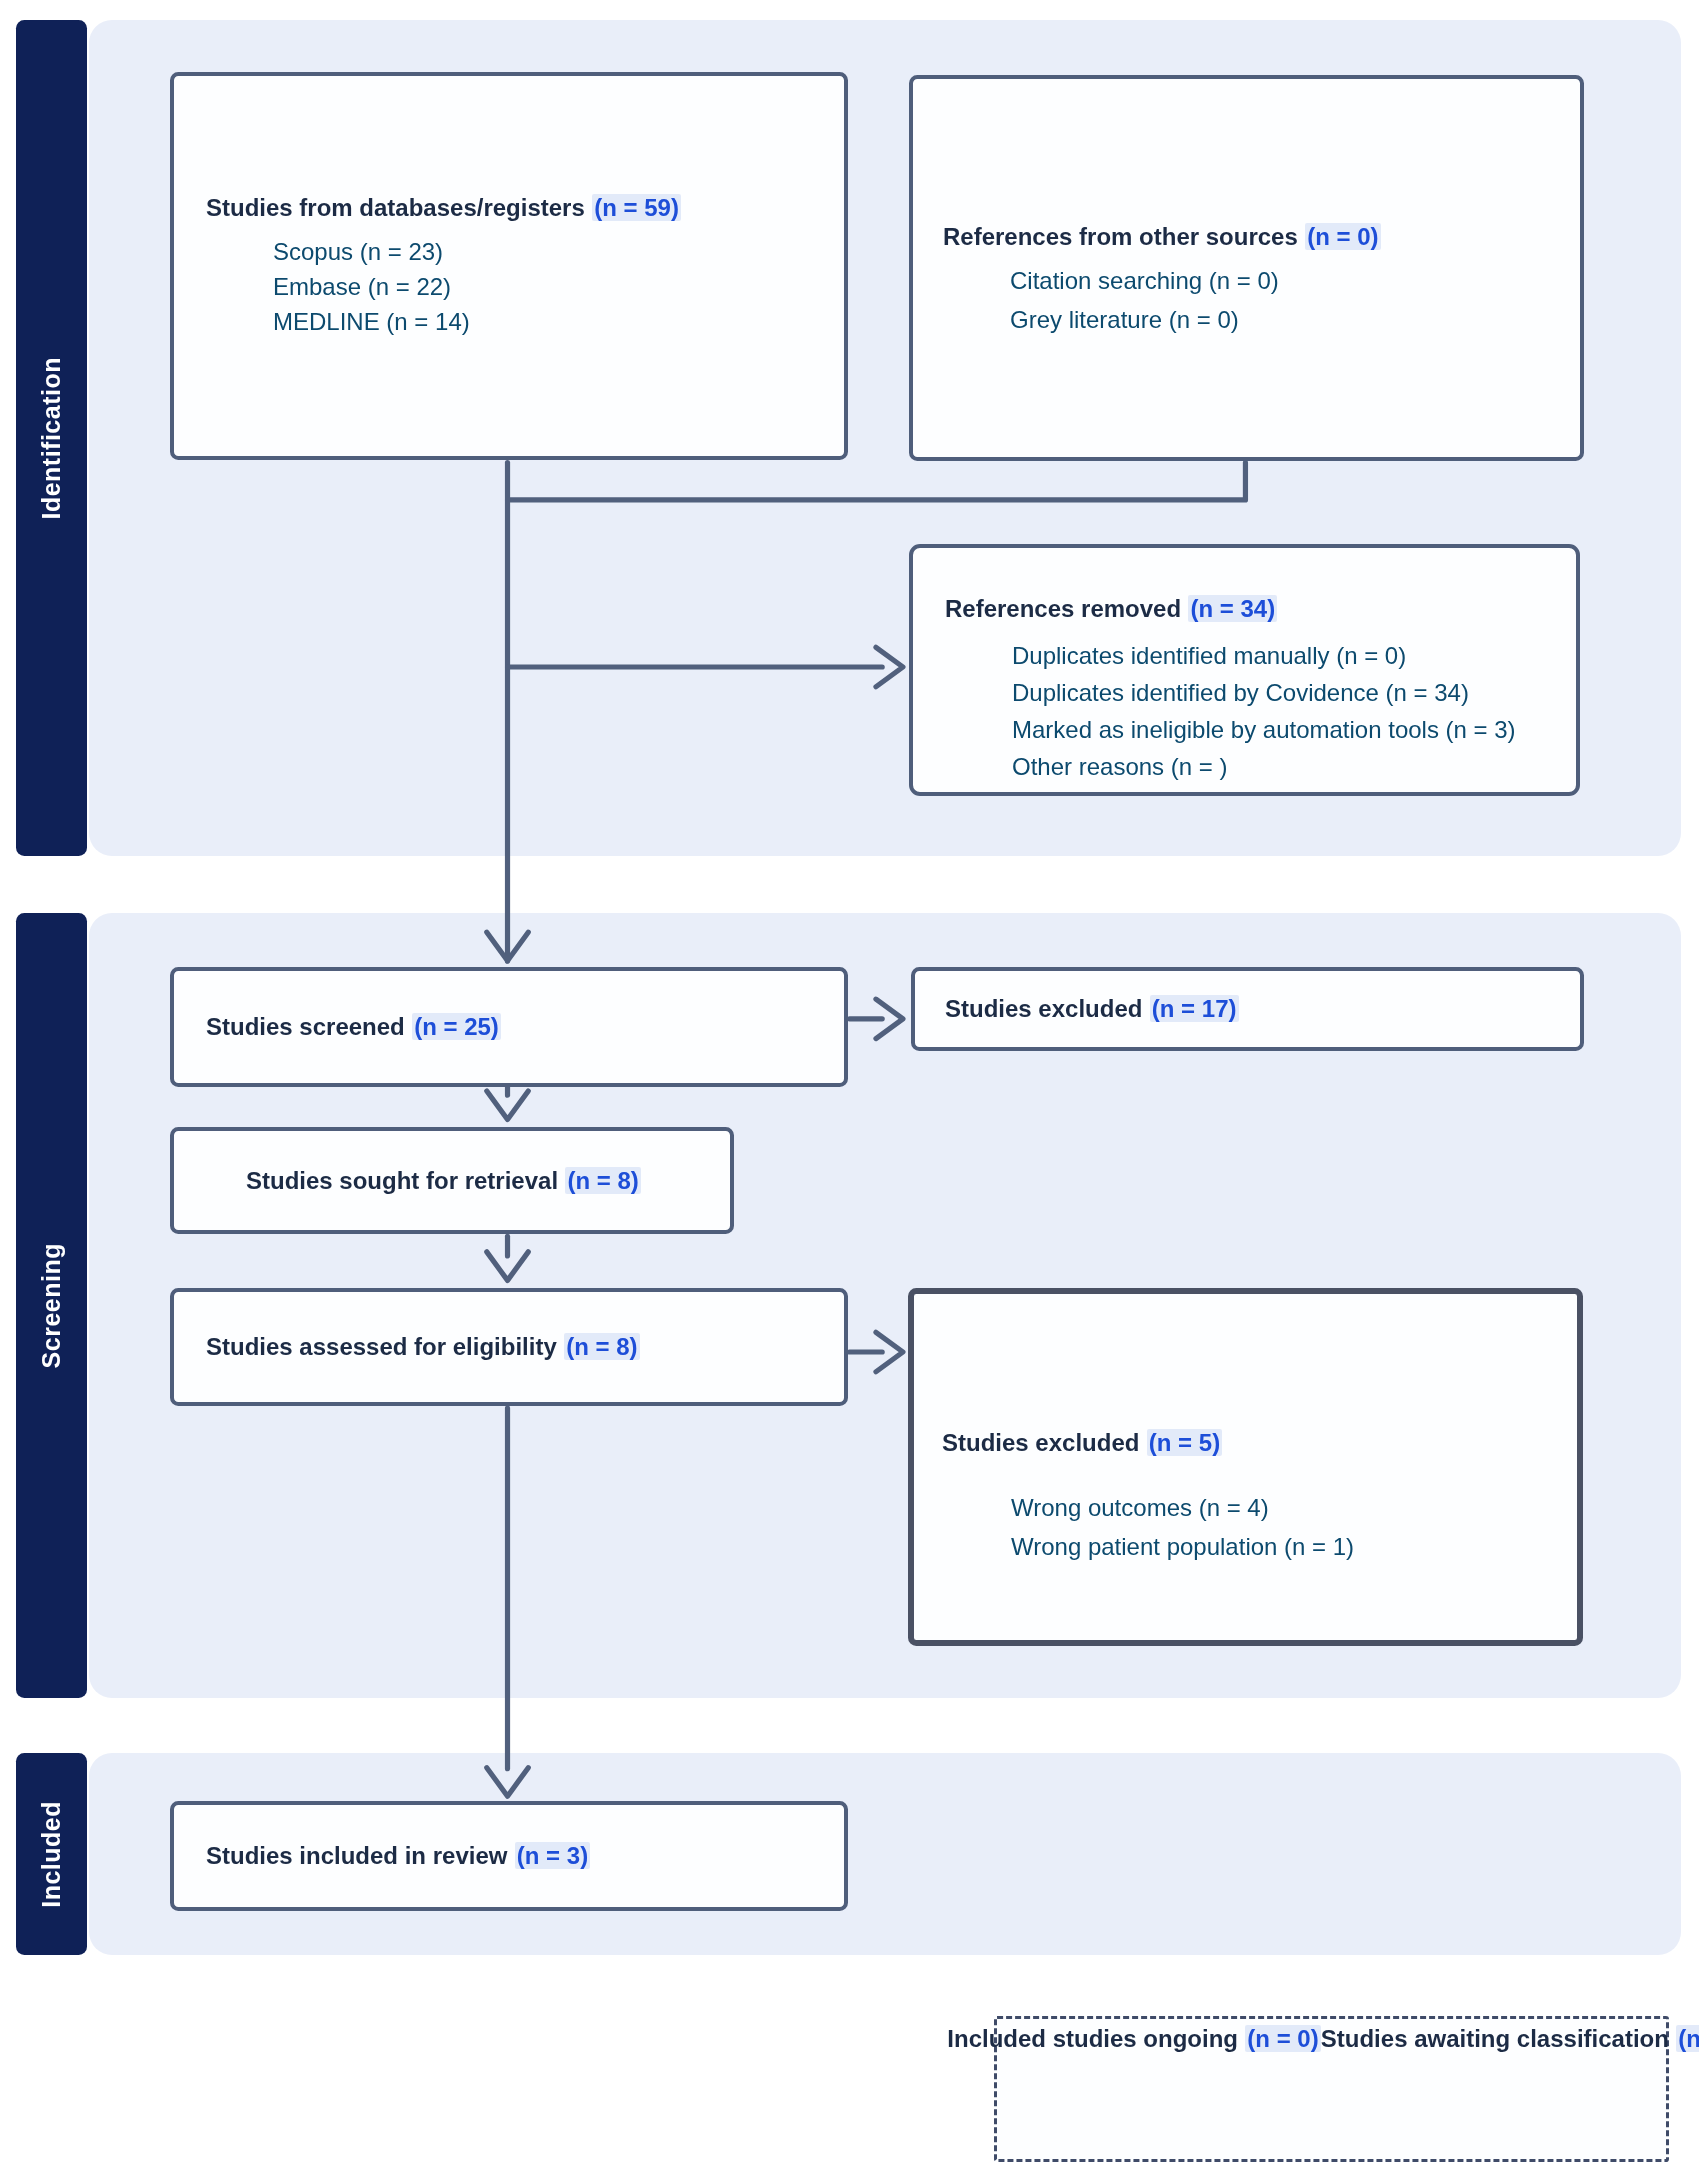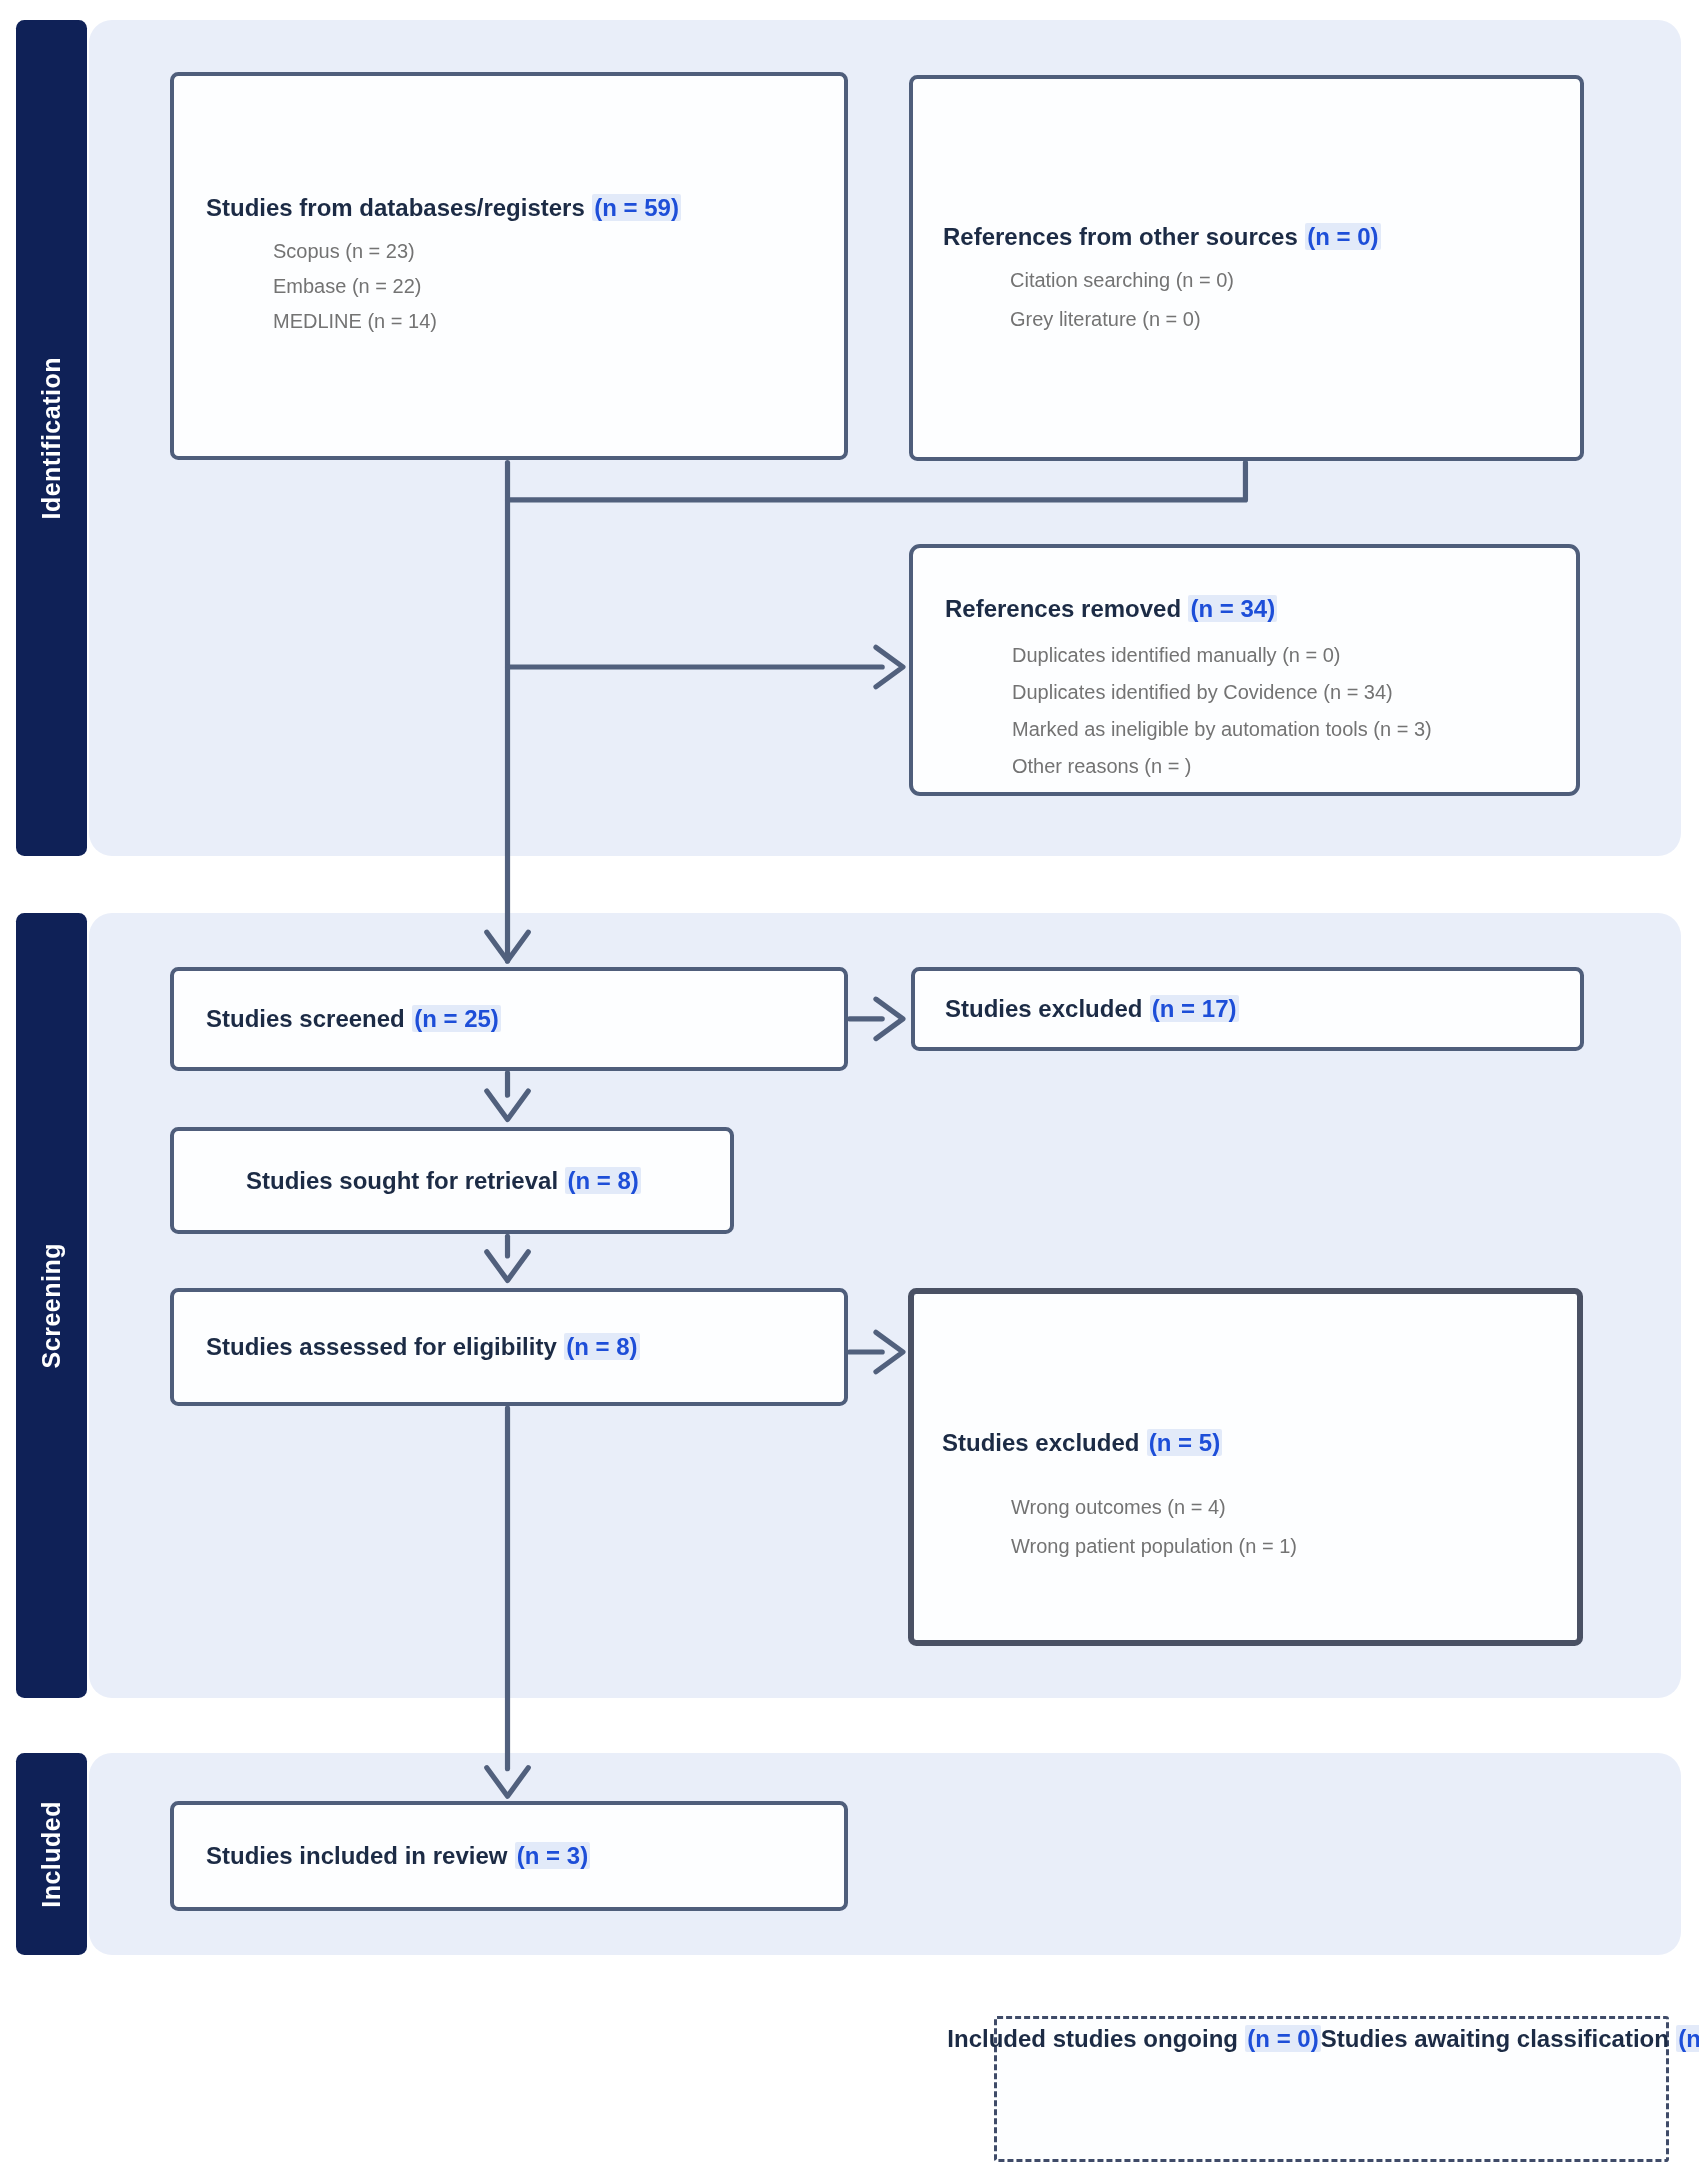--- a/index.html
+++ b/index.html
@@ -21,35 +21,35 @@
   .sidebar .vlabel{
     writing-mode:vertical-rl;transform:rotate(180deg);
     color:#ffffff;font-size:25px;font-weight:700;letter-spacing:0.5px;white-space:nowrap;
   }
   
   .box{position:absolute;background:#fdfeff;border:4.7px solid #4f5e7b;border-radius:8.3px;box-sizing:border-box;}
   .box .pad{position:relative;width:100%;height:100%;box-sizing:border-box;}
   .title{font-size:24px;font-weight:600;color:#1c2b45;line-height:30px;white-space:nowrap;}
   .n{font-weight:700;color:#1d4ed8;margin-left:7.3px;background:rgba(199,214,243,0.5);border-radius:2.1px;padding:0 2.1px;}
   .subs{margin-left:67px;}
-  .sub{font-size:20px;font-weight:400;color:#737373;line-height:35px;white-space:nowrap;}
+  .sub{font-size:24px;font-weight:400;color:#0c4a6e;line-height:35px;white-space:nowrap;}
   .vcenter{display:flex;align-items:center;}
   
   .bx-databases{left:170px;top:72px;width:678px;height:388px;}
   .bx-databases .pad{padding:117px 21px 0 32px;}
   .bx-databases .subs{margin-top:11.4px;}
   .bx-other{left:909px;top:75px;width:675px;height:386px;}
   .bx-other .pad{padding:143px 21px 0 30px;}
   .bx-other .subs{margin-top:9.3px;}
   .bx-other .sub{line-height:39px;}
   .bx-removed{left:909px;top:544px;width:671px;height:252px;border-radius:11px;}
   .bx-removed .pad{padding:46px 21px 0 32px;}
   .bx-removed .subs{margin-top:13px;}
   .bx-removed .sub{line-height:37px;}
-  .bx-screened{left:170px;top:967px;width:678px;height:104px;}
+  .bx-screened{left:170px;top:967px;width:678px;height:120px;}
   .bx-excl-screen{left:911px;top:967px;width:673px;height:84px;}
   .bx-sought{left:170px;top:1127px;width:564px;height:107px;padding-left:40px;}
   .bx-assessed{left:170px;top:1288px;width:678px;height:118px;}
   .bx-excl-elig{left:908px;top:1288px;width:675px;height:358px;border:6.2px solid #4a5164;}
   .bx-excl-elig .pad{padding:134px 21px 0 28px;}
   .bx-excl-elig .subs{margin-top:30px;margin-left:69px;}
   .bx-excl-elig .sub{line-height:39px;}
   .bx-included{left:170px;top:1801px;width:678px;height:110px;}
   .bx-ongoing{left:994px;top:2016px;width:675px;height:146px;border:3.1px dashed #3f4b68;border-radius:3.1px;background:#fdfeff;}
   .bx-ongoing .pad{padding:0 0 0 36px;display:flex;flex-direction:row;justify-content:center;}

